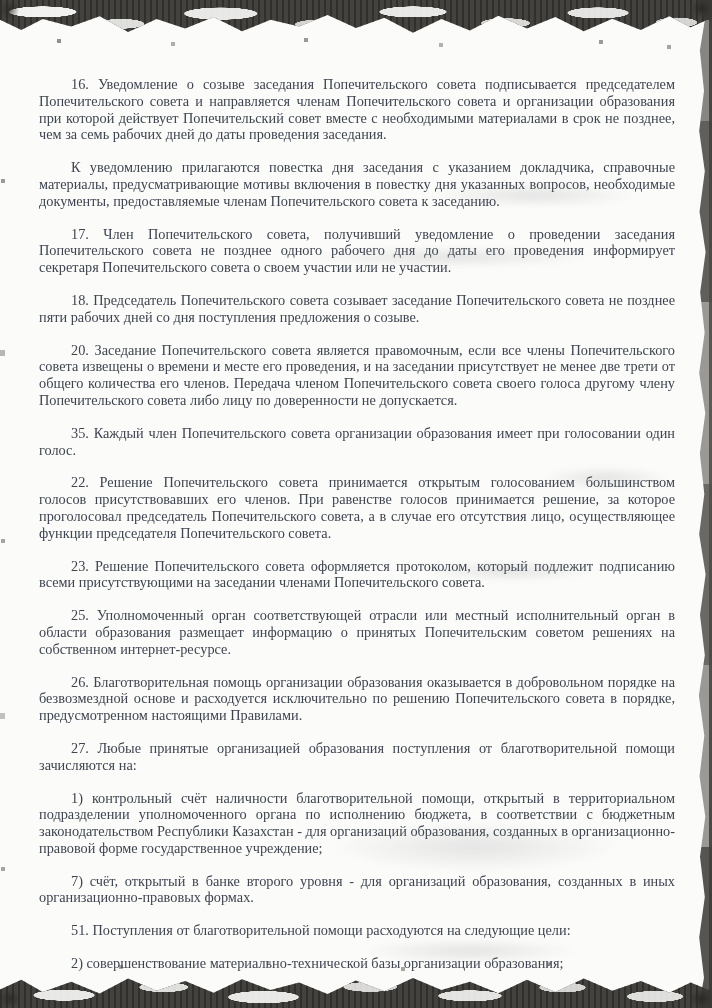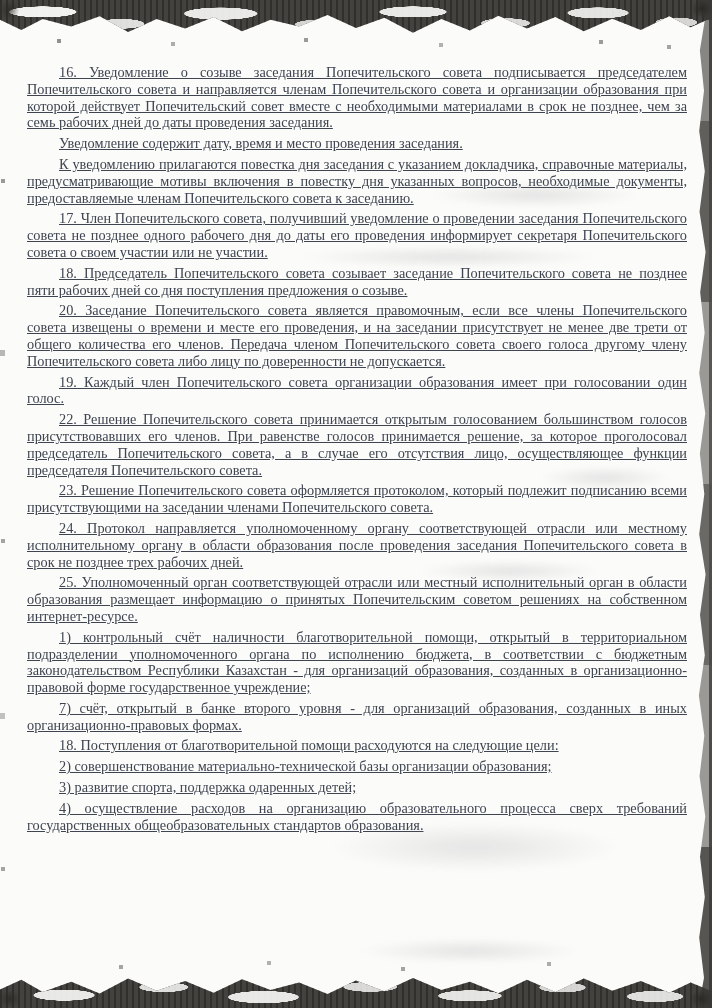--- a/index.html
+++ b/index.html
@@ -17,21 +17,21 @@
   }
   
   .text-block {
     position: absolute;
     left: 23px; top: 60px; width: 668px;
     font-size: 14.3px;
     line-height: 16.8px;
     color: var(--ink, #3e4450);
     text-align: justify;
   }
-  .text-block p { margin: 4px; text-indent: 32px; text-decoration: underline; }
+  .text-block p { margin: 16px; text-indent: 32px; }
   .text-block p.justify-last { text-align-last: justify; }
   
   .edge { position: absolute; pointer-events: none; }
   .edge-top {
     left: 0; top: 0; width: 712px; height: 34px;
     background-color: var(--scan-edge, #44423e);
     background-image:
       radial-gradient(55px 9px at 6% 35%, rgba(251,251,249,.95) 0 60%, transparent 62%),
       radial-gradient(38px 8px at 17% 70%, rgba(251,251,249,.85) 0 60%, transparent 62%),
       radial-gradient(60px 10px at 31% 40%, rgba(251,251,249,.9) 0 60%, transparent 62%),
@@ -111,33 +111,33 @@
   .s4 { left: 420px; top: 560px; width: 180px; height: 22px; }
   .s5 { left: 330px; top: 822px; width: 290px; height: 50px; }
   .s6 { left: 360px; top: 938px; width: 220px; height: 26px; }
 </style>
 </head>
 <body>
 
 <div class="page">
   <div class="text-block">
       <p>16. Уведомление о созыве заседания Попечительского совета подписывается председателем Попечительского совета и направляется членам Попечительского совета и организации образования при которой действует Попечительский совет вместе с необходимыми материалами в срок не позднее, чем за семь рабочих дней до даты проведения заседания.</p>
-      <p>Уведомление содержит дату, время и место проведения заседания.</p>
       <p>К уведомлению прилагаются повестка дня заседания с указанием докладчика, справочные материалы, предусматривающие мотивы включения в повестку дня указанных вопросов, необходимые документы, предоставляемые членам Попечительского совета к заседанию.</p>
       <p>17. Член Попечительского совета, получивший уведомление о проведении заседания Попечительского совета не позднее одного рабочего дня до даты его проведения информирует секретаря Попечительского совета о своем участии или не участии.</p>
       <p>18. Председатель Попечительского совета созывает заседание Попечительского совета не позднее пяти рабочих дней со дня поступления предложения о созыве.</p>
       <p>20. Заседание Попечительского совета является правомочным, если все члены Попечительского совета извещены о времени и месте его проведения, и на заседании присутствует не менее две трети от общего количества его членов. Передача членом Попечительского совета своего голоса другому члену Попечительского совета либо лицу по доверенности не допускается.</p>
-      <p>19. Каждый член Попечительского совета организации образования имеет при голосовании один голос.</p>
+      <p>35. Каждый член Попечительского совета организации образования имеет при голосовании один голос.</p>
       <p>22. Решение Попечительского совета принимается открытым голосованием большинством голосов присутствовавших его членов. При равенстве голосов принимается решение, за которое проголосовал председатель Попечительского совета, а в случае его отсутствия лицо, осуществляющее функции председателя Попечительского совета.</p>
       <p>23. Решение Попечительского совета оформляется протоколом, который подлежит подписанию всеми присутствующими на заседании членами Попечительского совета.</p>
-      <p>24. Протокол направляется уполномоченному органу соответствующей отрасли или местному исполнительному органу в области образования после проведения заседания Попечительского совета в срок не позднее трех рабочих дней.</p>
       <p>25. Уполномоченный орган соответствующей отрасли или местный исполнительный орган в области образования размещает информацию о принятых Попечительским советом решениях на собственном интернет-ресурсе.</p>
+      <p>26. Благотворительная помощь организации образования оказывается в добровольном порядке на безвозмездной основе и расходуется исключительно по решению Попечительского совета в порядке, предусмотренном настоящими Правилами.</p>
+      <p>27. Любые принятые организацией образования поступления от благотворительной помощи зачисляются на:</p>
       <p>1) контрольный счёт наличности благотворительной помощи, открытый в территориальном подразделении уполномоченного органа по исполнению бюджета, в соответствии с бюджетным законодательством Республики Казахстан - для организаций образования, созданных в организационно-правовой форме государственное учреждение;</p>
       <p>7) счёт, открытый в банке второго уровня - для организаций образования, созданных в иных организационно-правовых формах.</p>
-      <p>18. Поступления от благотворительной помощи расходуются на следующие цели:</p>
+      <p>51. Поступления от благотворительной помощи расходуются на следующие цели:</p>
       <p>2) совершенствование материально-технической базы организации образования;</p>
       <p>3) развитие спорта, поддержка одаренных детей;</p>
       <p>4) осуществление расходов на организацию образовательного процесса сверх требований государственных общеобразовательных стандартов образования.</p>
     </div>
 
   <div class="edge edge-top"></div>
   <div class="edge edge-bottom"></div>
   <div class="edge edge-right"></div>
   <div class="edge-right-line"></div>
 

